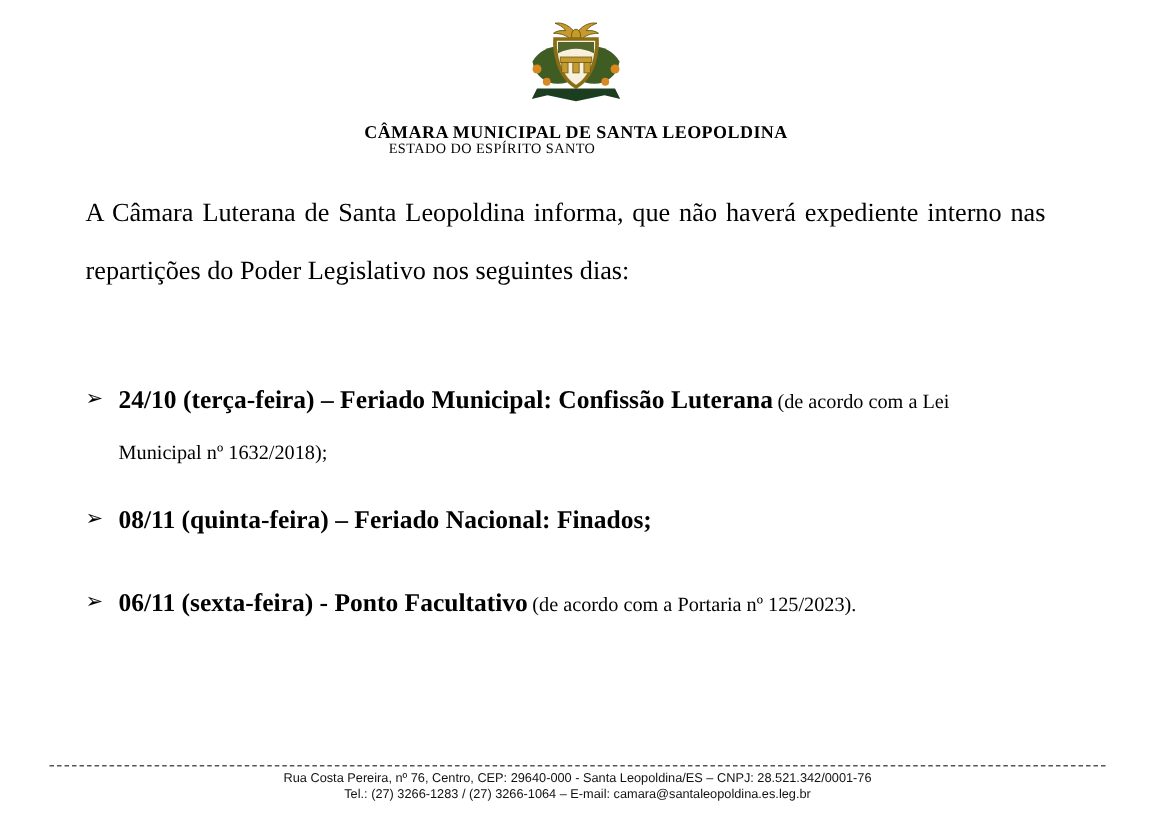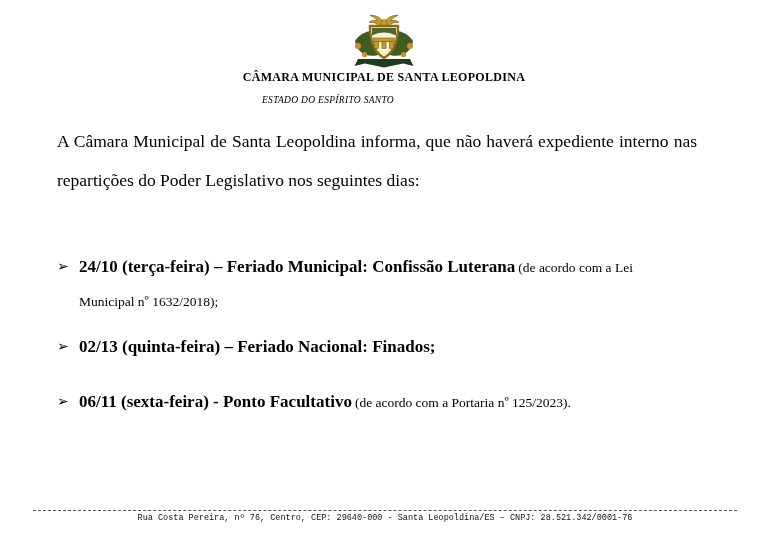--- a/index.html
+++ b/index.html
@@ -17,37 +17,36 @@
   .crest {
     position: absolute;
     top: 13px;
     left: 50%;
     transform: translateX(-50%);
     width: 78px;
     height: 62px;
   }
   .org-title {
     position: absolute;
-    top: 70px;
+    top: 81px;
     left: 0;
     width: 768px;
     text-align: center;
     font-weight: bold;
     font-size: 12px;
     letter-spacing: 0.3px;
   }
   .org-subtitle {
     position: absolute;
     top: 95px;
     left: 0;
     width: 656px;
     text-align: center;
     font-size: 9.5px;
     letter-spacing: 0.3px;
-    font-style: italic;
   }
 
   
   .intro {
     position: absolute;
     top: 122px;
     left: 57px;
     width: 640px;
     font-size: 17.5px;
     line-height: 39px;
@@ -87,21 +86,21 @@
 
   
   .footer {
     position: absolute;
     left: 33px;
     top: 510px;
     width: 704px;
     border-top: 1px dashed #555;
     padding-top: 2px;
     text-align: center;
-    font-family: Liberation Mono, monospace;
+    font-family: Liberation Sans, sans-serif;
     font-size: 8.5px;
     line-height: 10.5px;
     color: #111;
   }
 </style>
 </head>
 <body>
 
 <div class="page">
 
@@ -135,31 +134,32 @@
       <rect x="36.9" y="28.6" width="4.2" height="7"></rect>
       <rect x="44.3" y="28.6" width="4.2" height="7"></rect>
     </g>
 
     <path d="M13 46 L65 46 L68.5 53 L58 50.5 L39 54.5 L20 50.5 L9.5 53 Z" fill="#1d3d20"></path>
   </svg>
 
   <div class="org-title">CÂMARA MUNICIPAL DE SANTA LEOPOLDINA</div>
   <div class="org-subtitle">ESTADO DO ESPÍRITO SANTO</div>
 
-  <p class="intro">A Câmara Municipal de Santa Leopoldina informa, que não haverá expediente interno nas repartições do Poder Legislativo nos seguintes dias:</p>
+  <p class="intro">A Câmara Luterana de Santa Leopoldina informa, que não haverá expediente interno nas repartições do Poder Legislativo nos seguintes dias:</p>
 
   <ul class="bullets">
     <li class="li1">
       <span class="marker">➢</span><span class="b">24/10 (terça-feira) – Feriado Municipal: Confissão Luterana</span><span class="note">(de acordo com a Lei Municipal nº 1632/2018);</span>
     </li>
     <li class="li2">
-      <span class="marker">➢</span><span class="b">02/13 (quinta-feira) – Feriado Nacional: Finados;</span>
+      <span class="marker">➢</span><span class="b">08/11 (quinta-feira) – Feriado Nacional: Finados;</span>
     </li>
     <li class="li3">
       <span class="marker">➢</span><span class="b">06/11 (sexta-feira) - Ponto Facultativo</span><span class="note">(de acordo com a Portaria nº 125/2023).</span>
     </li>
   </ul>
 
   <div class="footer">
     <div>Rua Costa Pereira, nº 76, Centro, CEP: 29640-000 - Santa Leopoldina/ES – CNPJ: 28.521.342/0001-76</div>
+    <div>Tel.: (27) 3266-1283 / (27) 3266-1064 – E-mail: camara@santaleopoldina.es.leg.br</div>
   </div>
 
 </div>
 
 </body></html>

